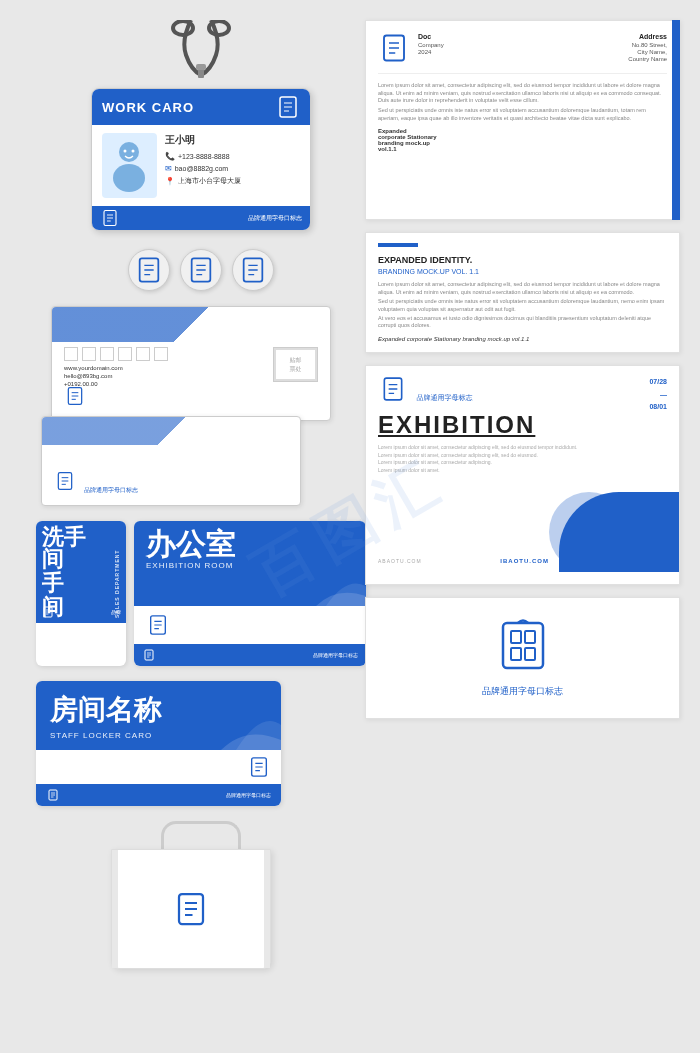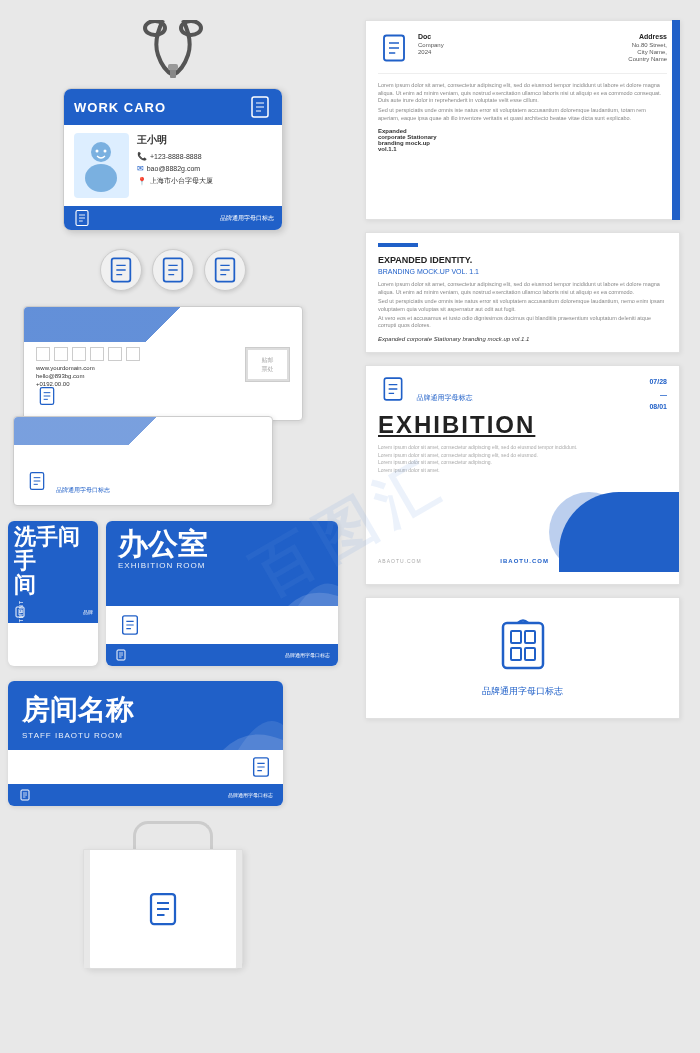--- a/index.html
+++ b/index.html
@@ -31,21 +31,21 @@
       font-weight: bold;
       pointer-events: none;
       z-index: 999;
       white-space: nowrap;
       letter-spacing: 10px;
     }
 
     
     .left-col {
       position: absolute;
-      left: 8px;
+      left: 36px;
       top: 20px;
       width: 330px;
     }
 
     
     .right-col {
       position: absolute;
       left: 365px;
       top: 20px;
       width: 315px;
@@ -306,21 +306,21 @@
       display: flex;
       justify-content: space-between;
       align-items: center;
       height: 22px;
     }
 
     
     .room-sign {
       background: white;
       border-radius: 6px;
-      width: 275px;
+      width: 245px;
       overflow: hidden;
       box-shadow: 1px 1px 5px rgba(0,0,0,0.12);
       margin-bottom: 15px;
     }
     .room-sign-header {
       background: #2060c8;
       padding: 10px 14px;
       position: relative;
     }
     .room-sign-ch {
@@ -716,21 +716,21 @@
           </svg>
         </div>
         <div style="position:absolute; bottom:10px; left:42px; font-size:6px; color:#2060c8;">品牌通用字母口标志</div>
       </div>
     </div>
 
     <div class="signs-row" style="margin-top: 8px;">
 
       <div class="sign-small">
         <div class="sign-small-header" style="position:relative; height:80px;">
-          <div style="display:flex; gap:4px;flex-direction:column;">
+          <div style="display:flex; gap:4px;">
             <div style="display:flex; flex-direction:column; gap:2px;">
               <span style="color:white; font-size:22px; font-weight:bold; line-height:1;">洗手间</span>
               <span style="color:white; font-size:22px; font-weight:bold; line-height:1;">手</span>
               <span style="color:white; font-size:22px; font-weight:bold; line-height:1;">间</span>
             </div>
             <div class="vert-text" style="color:rgba(255,255,255,0.8); font-size:5px; margin-left:4px;">SALES DEPARTMENT</div>
           </div>
         </div>
         <div class="sign-small-footer">
           <svg width="14" height="12" viewBox="0 0 24 24">
@@ -763,21 +763,21 @@
             <path d="M8 8 h8 M8 12 h8 M8 16 h5" stroke="white" stroke-width="1.5"></path>
           </svg>
           <span style="color:white; font-size:5px;">品牌通用字母口标志</span>
         </div>
       </div>
     </div>
 
     <div class="room-sign">
       <div class="room-sign-header" style="position:relative; min-height:60px;">
         <div class="room-sign-ch">房间名称</div>
-        <div class="room-sign-en">STAFF IBAOTU ROOM</div>
+        <div class="room-sign-en">STAFF LOCKER CARO</div>
         <svg style="position:absolute;bottom:0;right:0;" width="60" height="45" viewBox="0 0 60 45">
           <path d="M0 45 Q25 20 60 35 L60 45 Z" fill="rgba(255,255,255,0.15)"></path>
           <path d="M15 45 Q40 5 60 20 L60 45 Z" fill="rgba(255,255,255,0.1)"></path>
         </svg>
       </div>
       <div class="room-sign-body">
         <svg width="24" height="22" viewBox="0 0 24 24">
           <rect x="4" y="2" width="16" height="20" rx="2" fill="none" stroke="#2060c8" stroke-width="1.5"></rect>
           <path d="M8 8 h8 M8 12 h8 M8 16 h5" stroke="#2060c8" stroke-width="1.2"></path>
         </svg>

